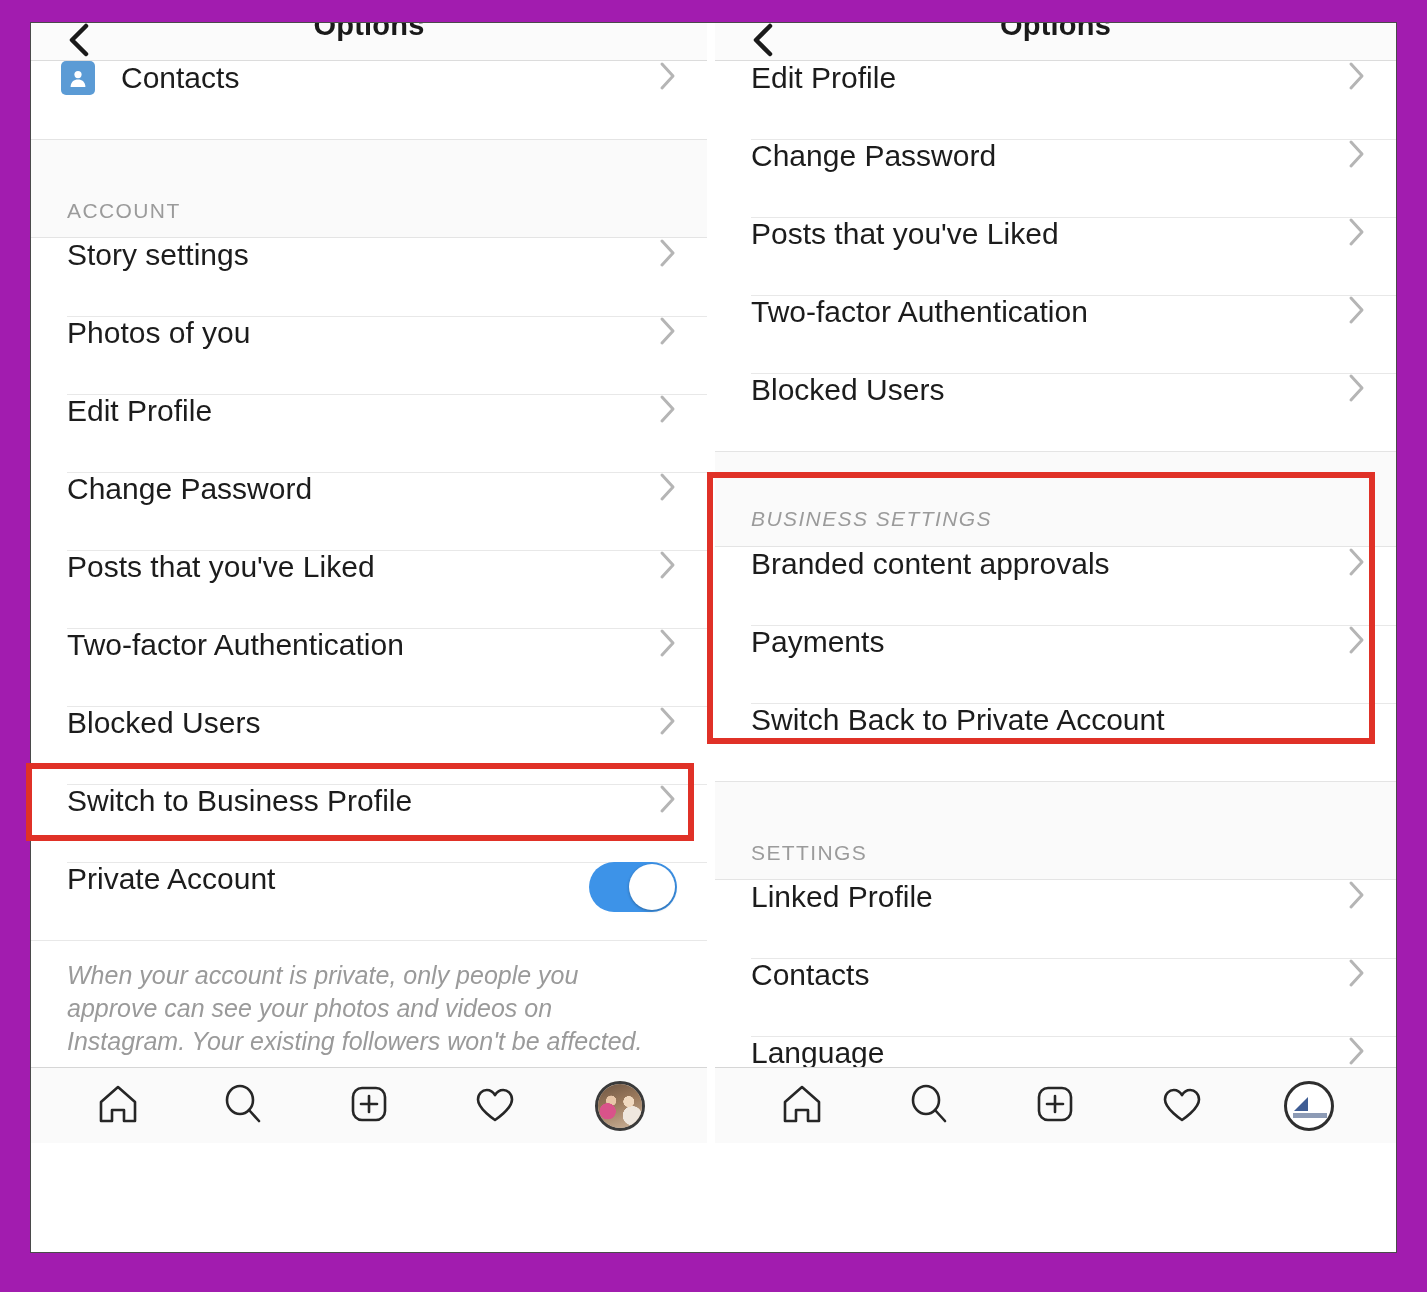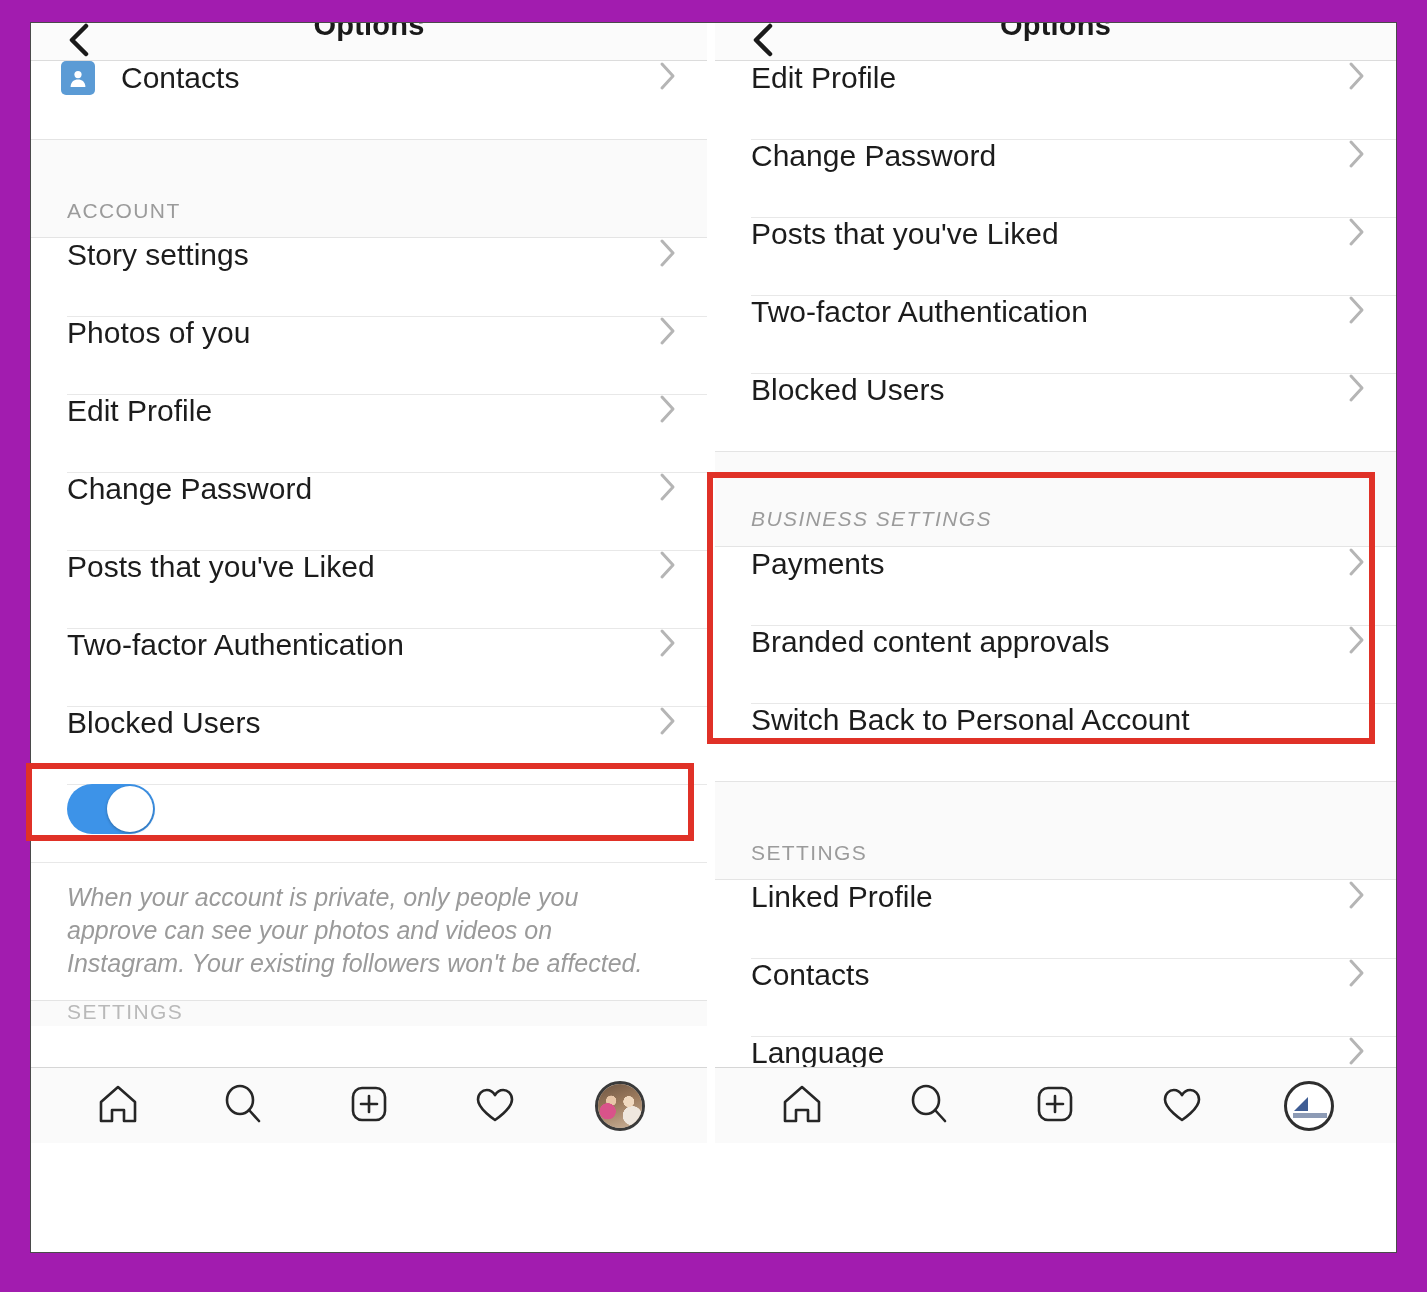--- a/index.html
+++ b/index.html
@@ -365,22 +365,31 @@
 
           <div class="row">
             <span class="label">Blocked Users</span>
             <span class="chev">
               <svg width="18" height="30" viewBox="0 0 18 30">
                   <path d="M3 3 L14 15 L3 27" fill="none" stroke="#b5b5b5" stroke-width="3" stroke-linecap="round" stroke-linejoin="round"></path>
                 </svg>
             </span>
           </div>
 
-
-          <div class="row">
+          <div class="row">
+            <span class="label">Switch to Business Profile</span>
+            <span class="chev">
+              <svg width="18" height="30" viewBox="0 0 18 30">
+                  <path d="M3 3 L14 15 L3 27" fill="none" stroke="#b5b5b5" stroke-width="3" stroke-linecap="round" stroke-linejoin="round"></path>
+                </svg>
+            </span>
+          </div>
+
+          <div class="row">
+            <span class="label">Private Account</span>
             <span class="toggle">
               <span class="knob"></span>
             </span>
           </div>
 
           <div class="note">When your account is private, only people you approve can see your photos and videos on Instagram. Your existing followers won't be affected.</div>
 
           <div class="clipped-head">
             <span>SETTINGS</span>
           </div>
@@ -484,39 +493,39 @@
                   <path d="M3 3 L14 15 L3 27" fill="none" stroke="#b5b5b5" stroke-width="3" stroke-linecap="round" stroke-linejoin="round"></path>
                 </svg>
             </span>
           </div>
 
           <div class="section-gap"></div>
 
           <div class="section-head compact">BUSINESS SETTINGS</div>
 
           <div class="row">
+            <span class="label">Branded content approvals</span>
+            <span class="chev">
+              <svg width="18" height="30" viewBox="0 0 18 30">
+                  <path d="M3 3 L14 15 L3 27" fill="none" stroke="#b5b5b5" stroke-width="3" stroke-linecap="round" stroke-linejoin="round"></path>
+                </svg>
+            </span>
+          </div>
+
+          <div class="row">
             <span class="label">Payments</span>
             <span class="chev">
               <svg width="18" height="30" viewBox="0 0 18 30">
                   <path d="M3 3 L14 15 L3 27" fill="none" stroke="#b5b5b5" stroke-width="3" stroke-linecap="round" stroke-linejoin="round"></path>
                 </svg>
             </span>
           </div>
 
           <div class="row">
-            <span class="label">Branded content approvals</span>
-            <span class="chev">
-              <svg width="18" height="30" viewBox="0 0 18 30">
-                  <path d="M3 3 L14 15 L3 27" fill="none" stroke="#b5b5b5" stroke-width="3" stroke-linecap="round" stroke-linejoin="round"></path>
-                </svg>
-            </span>
-          </div>
-
-          <div class="row">
-            <span class="label">Switch Back to Personal Account</span>
+            <span class="label">Switch Back to Private Account</span>
             <span class="chev"></span>
           </div>
 
           <div class="section-head">SETTINGS</div>
 
           <div class="row">
             <span class="label">Linked Profile</span>
             <span class="chev">
               <svg width="18" height="30" viewBox="0 0 18 30">
                   <path d="M3 3 L14 15 L3 27" fill="none" stroke="#b5b5b5" stroke-width="3" stroke-linecap="round" stroke-linejoin="round"></path>

